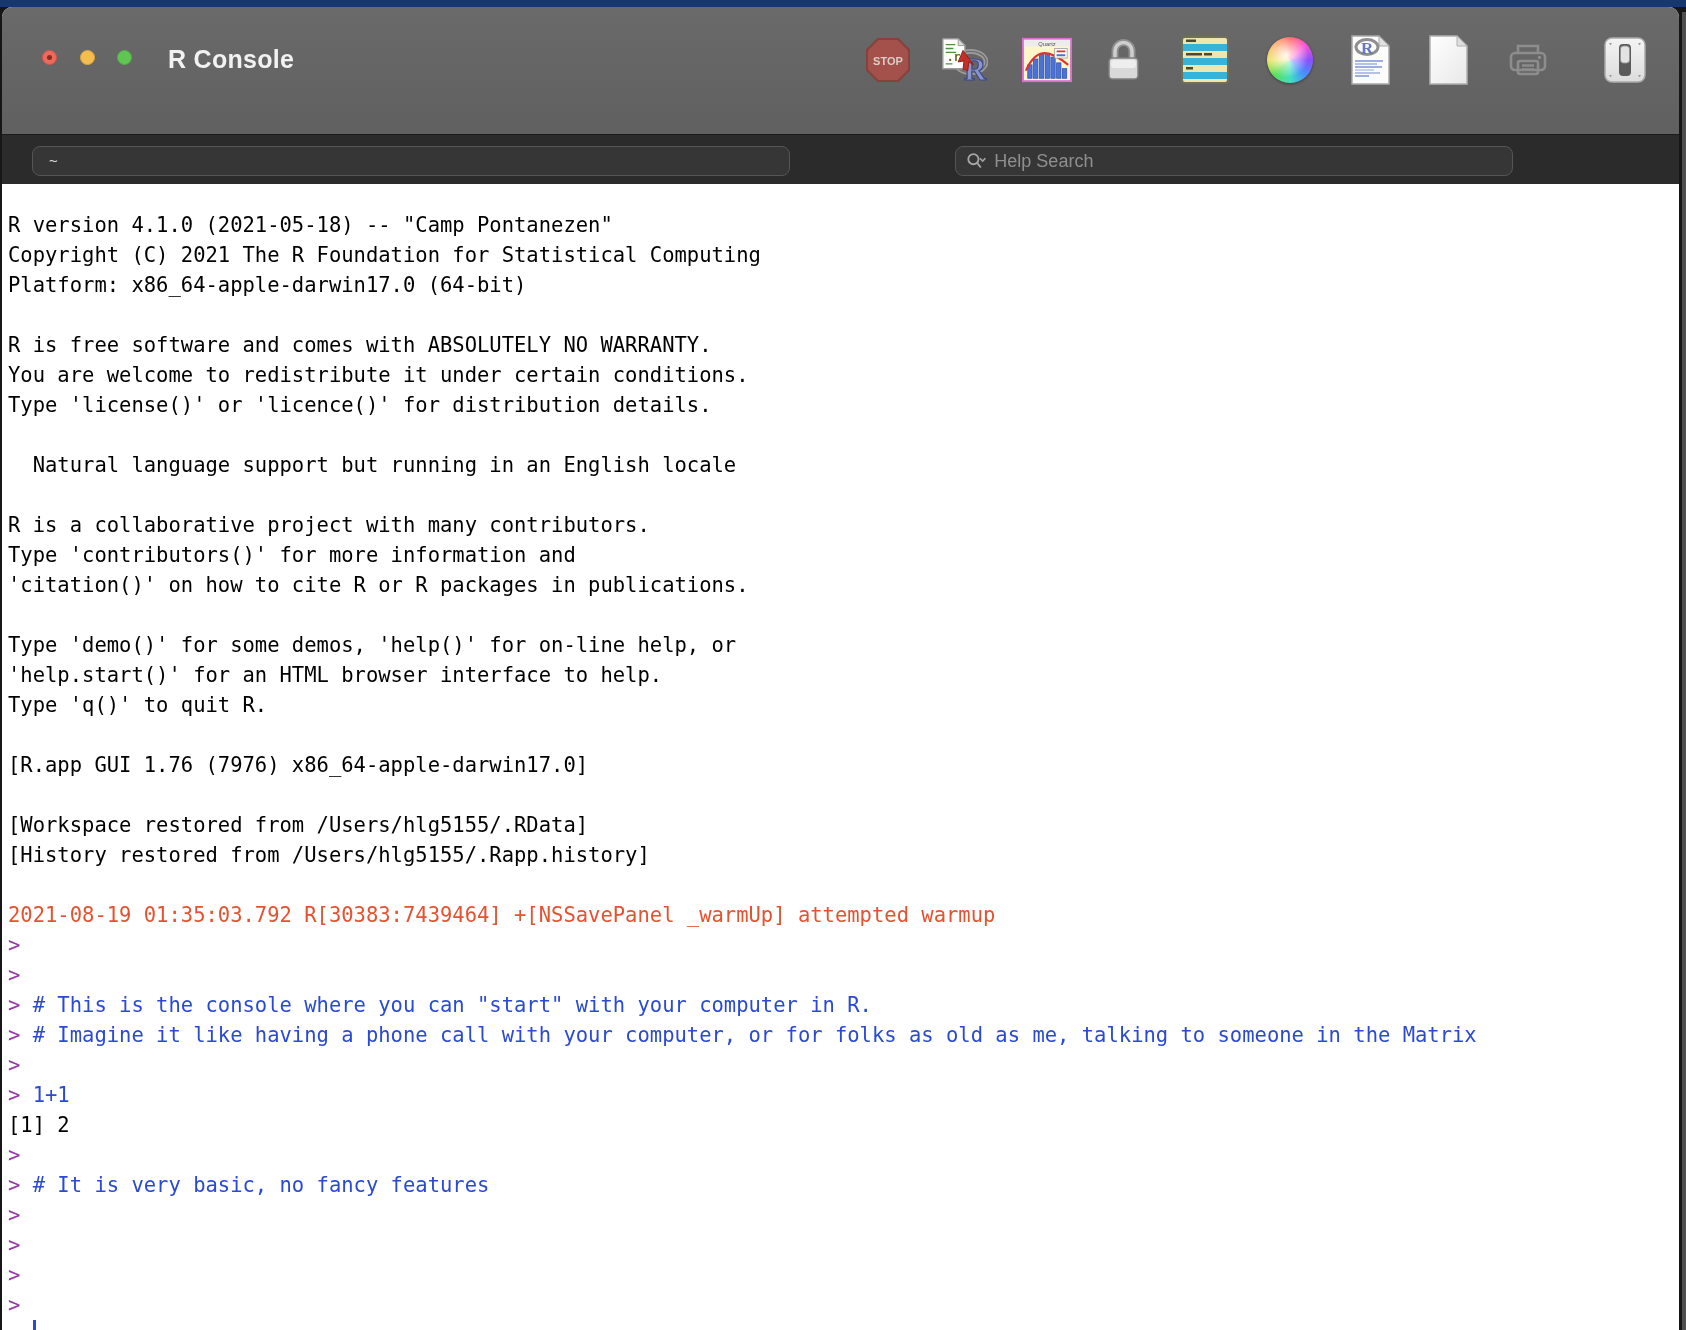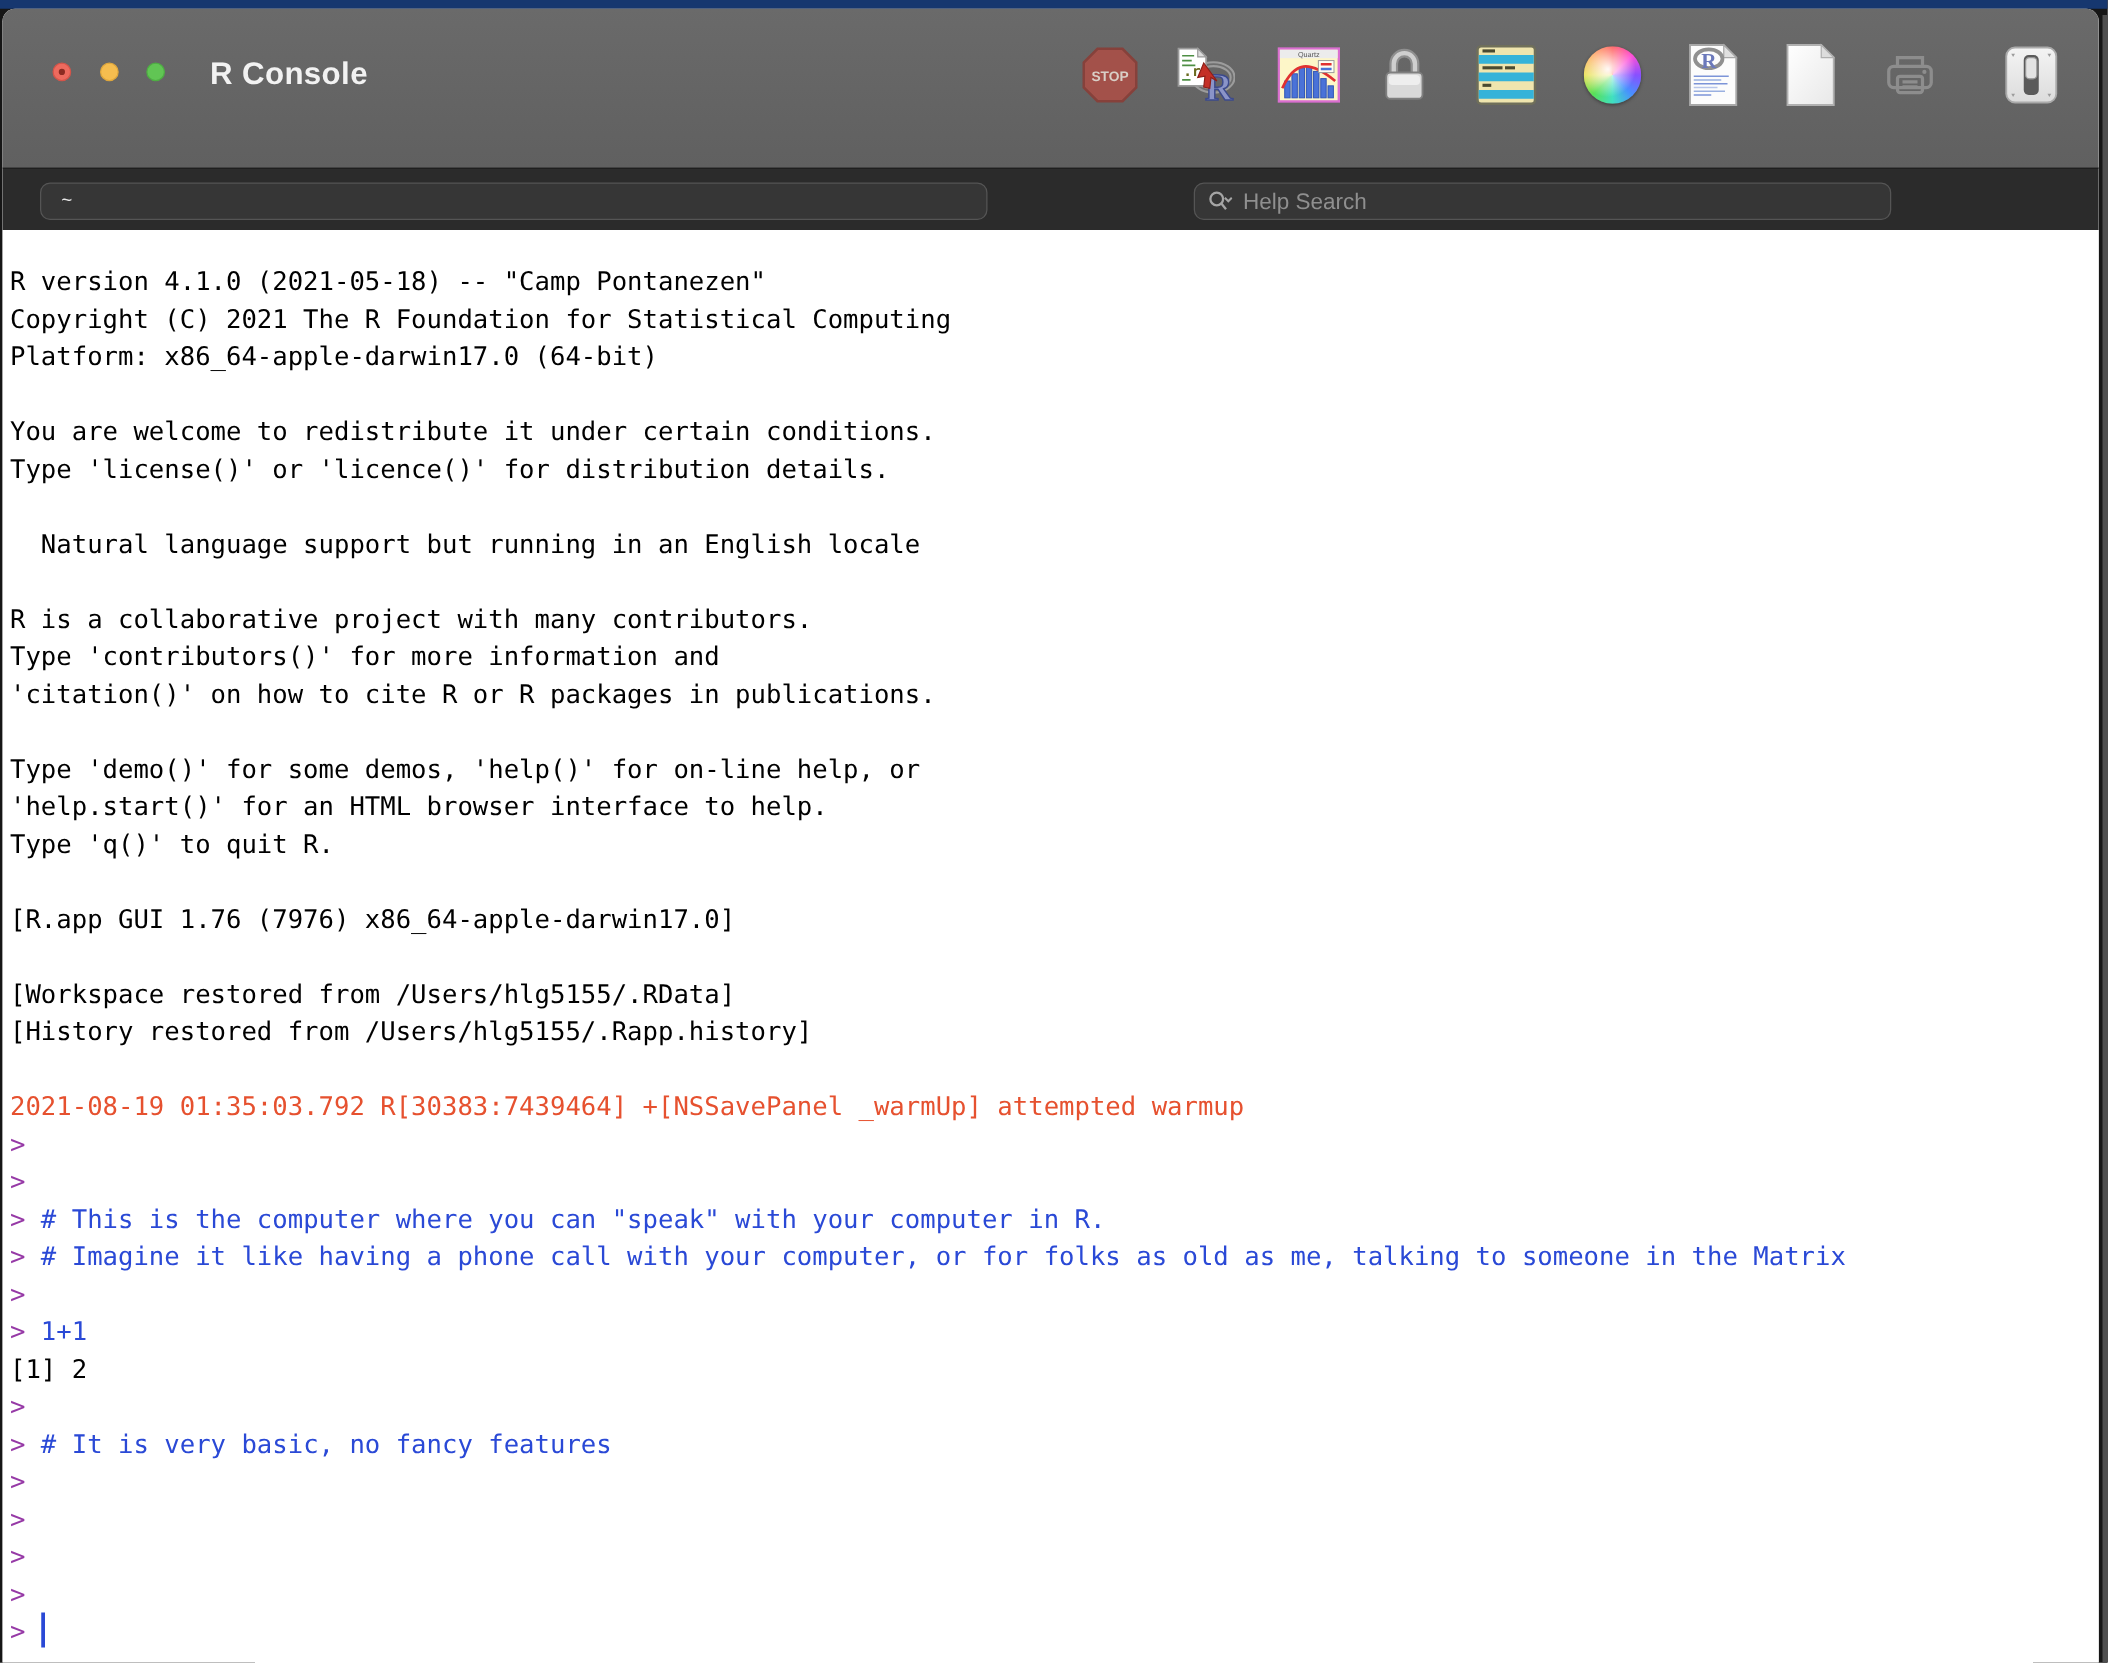--- a/index.html
+++ b/index.html
@@ -216,20 +216,21 @@
       <input type="text" placeholder="Help Search" style="">
     </div>
     <div class="row-dot"></div>
   </div>
 
   <div class="console" id="console">
       <div class="cline"><span class="t-out">R version 4.1.0 (2021-05-18) -- "Camp Pontanezen"</span></div>
       <div class="cline"><span class="t-out">Copyright (C) 2021 The R Foundation for Statistical Computing</span></div>
       <div class="cline"><span class="t-out">Platform: x86_64-apple-darwin17.0 (64-bit)</span></div>
       <div class="cline">&nbsp;</div>
+      <div class="cline"><span class="t-out">R is free software and comes with ABSOLUTELY NO WARRANTY.</span></div>
       <div class="cline"><span class="t-out">You are welcome to redistribute it under certain conditions.</span></div>
       <div class="cline"><span class="t-out">Type 'license()' or 'licence()' for distribution details.</span></div>
       <div class="cline">&nbsp;</div>
       <div class="cline"><span class="t-out">  Natural language support but running in an English locale</span></div>
       <div class="cline">&nbsp;</div>
       <div class="cline"><span class="t-out">R is a collaborative project with many contributors.</span></div>
       <div class="cline"><span class="t-out">Type 'contributors()' for more information and</span></div>
       <div class="cline"><span class="t-out">'citation()' on how to cite R or R packages in publications.</span></div>
       <div class="cline">&nbsp;</div>
       <div class="cline"><span class="t-out">Type 'demo()' for some demos, 'help()' for on-line help, or</span></div>
@@ -237,21 +238,21 @@
       <div class="cline"><span class="t-out">Type 'q()' to quit R.</span></div>
       <div class="cline">&nbsp;</div>
       <div class="cline"><span class="t-out">[R.app GUI 1.76 (7976) x86_64-apple-darwin17.0]</span></div>
       <div class="cline">&nbsp;</div>
       <div class="cline"><span class="t-out">[Workspace restored from /Users/hlg5155/.RData]</span></div>
       <div class="cline"><span class="t-out">[History restored from /Users/hlg5155/.Rapp.history]</span></div>
       <div class="cline">&nbsp;</div>
       <div class="cline"><span class="t-err">2021-08-19 01:35:03.792 R[30383:7439464] +[NSSavePanel _warmUp] attempted warmup</span></div>
       <div class="cline"><span class="t-prompt">&gt; </span><span class="t-in"></span></div>
       <div class="cline"><span class="t-prompt">&gt; </span><span class="t-in"></span></div>
-      <div class="cline"><span class="t-prompt">&gt; </span><span class="t-in"># This is the computer where you can "speak" with your computer in R.</span></div>
+      <div class="cline"><span class="t-prompt">&gt; </span><span class="t-in"># This is the console where you can "start" with your computer in R.</span></div>
       <div class="cline"><span class="t-prompt">&gt; </span><span class="t-in"># Imagine it like having a phone call with your computer, or for folks as old as me, talking to someone in the Matrix</span></div>
       <div class="cline"><span class="t-prompt">&gt; </span><span class="t-in"></span></div>
       <div class="cline"><span class="t-prompt">&gt; </span><span class="t-in">1+1</span></div>
       <div class="cline"><span class="t-out">[1] 2</span></div>
       <div class="cline"><span class="t-prompt">&gt; </span><span class="t-in"></span></div>
       <div class="cline"><span class="t-prompt">&gt; </span><span class="t-in"># It is very basic, no fancy features</span></div>
       <div class="cline"><span class="t-prompt">&gt; </span><span class="t-in"></span></div>
       <div class="cline"><span class="t-prompt">&gt; </span><span class="t-in"></span></div>
       <div class="cline"><span class="t-prompt">&gt; </span><span class="t-in"></span></div>
       <div class="cline"><span class="t-prompt">&gt; </span><span class="t-in"></span></div>

